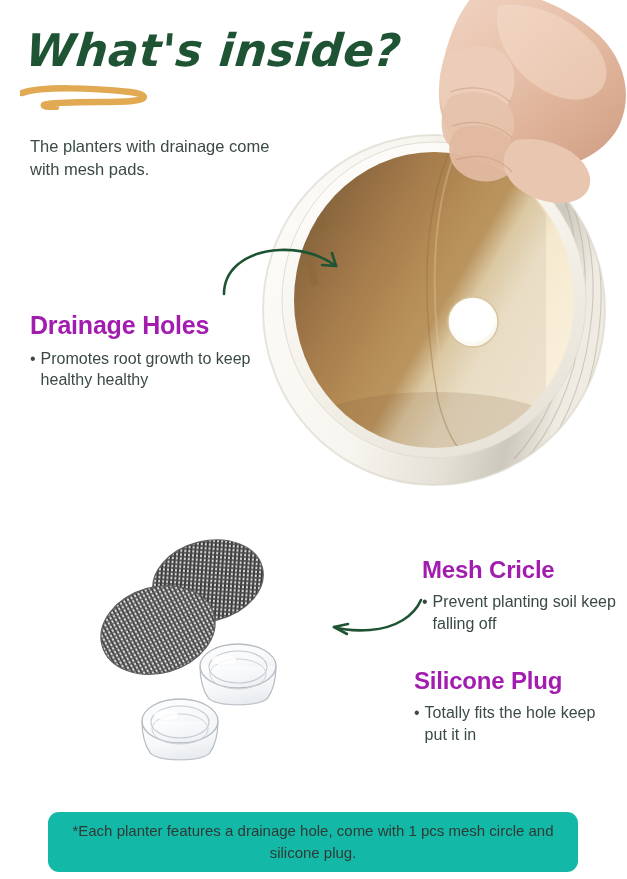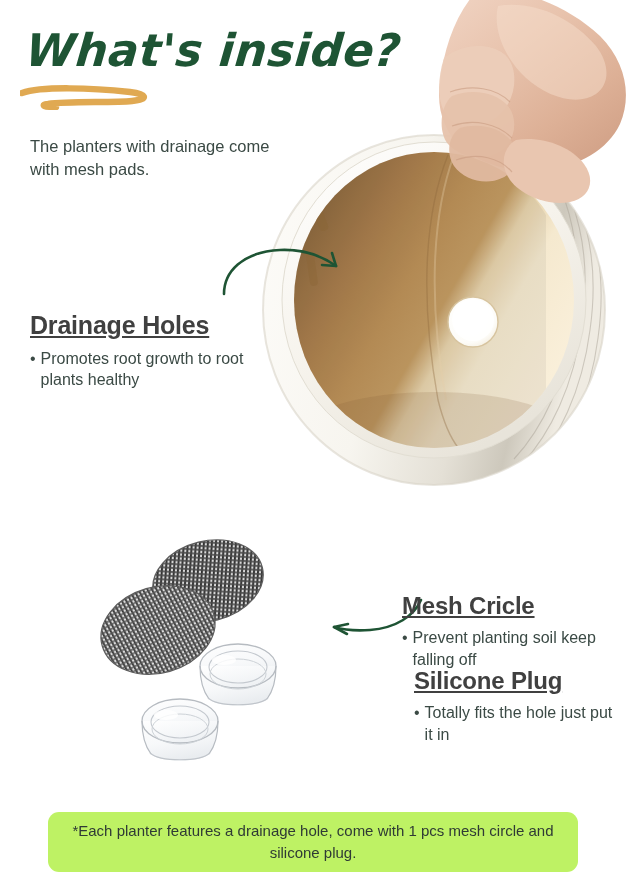--- a/index.html
+++ b/index.html
@@ -65,45 +65,44 @@
     top: 0px;
     width: 379px;
     height: 500px;
   }
 
   
   .feature { position: absolute; }
   .feature-heading {
     font-size: 25px;
     font-weight: bold;
-    color: #404040;
+    color: #a21caf;
     letter-spacing: -0.2px;
     white-space: nowrap;
     line-height: 1.1;
-    text-decoration: underline;
   }
   .feature-heading.smaller { font-size: 24px; }
   .bullet-row {
     display: flex;
     margin-top: 8px;
     font-size: 16px;
     line-height: 1.35;
     color: #3b4a45;
   }
   .bullet-dot {
     flex: 0 0 auto;
     margin-right: 5px;
     color: #3b4a45;
     font-size: 16px;
     line-height: 1.35;
   }
   .bullet-text { flex: 1 1 auto; }
 
   #feature-drainage { left: 30px; top: 312px; width: 230px; }
-  #feature-mesh     { left: 402px; top: 557px; width: 200px; margin-top: 36px; }
+  #feature-mesh     { left: 422px; top: 557px; width: 200px; }
   #feature-plug     { left: 414px; top: 668px; width: 205px; }
 
   
   #arrow-drainage {
     position: absolute;
     left: 218px; top: 238px;
     width: 135px; height: 60px;
   }
   #arrow-mesh {
     position: absolute;
@@ -120,21 +119,21 @@
     height: 255px;
   }
 
   
   #footer-note {
     position: absolute;
     left: 48px;
     top: 812px;
     width: 530px;
     height: 60px;
-    background: #bef264;
+    background: #14b8a6;
     border-radius: 11px;
     display: flex;
     align-items: center;
     justify-content: center;
   }
   #footer-note-text {
     text-align: center;
     font-size: 15px;
     line-height: 1.45;
     color: #2f3a35;
@@ -325,37 +324,37 @@
 
   <svg id="arrow-mesh" viewBox="0 0 105 55">
     <path d="M99,6 C92,22 74,34 48,36 C34,37 22,36 12,33" fill="none" stroke="#1e5434" stroke-width="2.6" stroke-linecap="round"></path>
     <path d="M12,33 L26,30 M12,33 L25,40" fill="none" stroke="#1e5434" stroke-width="2.6" stroke-linecap="round"></path>
   </svg>
 
   <div class="feature" id="feature-drainage">
     <div class="feature-heading">Drainage Holes</div>
     <div class="bullet-row">
       <span class="bullet-dot">•</span>
-      <span class="bullet-text">Promotes root growth to root plants healthy</span>
+      <span class="bullet-text">Promotes root growth to keep healthy healthy</span>
     </div>
   </div>
 
   <div class="feature" id="feature-mesh">
     <div class="feature-heading smaller">Mesh Cricle</div>
     <div class="bullet-row">
       <span class="bullet-dot">•</span>
       <span class="bullet-text">Prevent planting soil keep falling off</span>
     </div>
   </div>
 
   <div class="feature" id="feature-plug">
     <div class="feature-heading smaller">Silicone Plug</div>
     <div class="bullet-row">
       <span class="bullet-dot">•</span>
-      <span class="bullet-text">Totally fits the hole just put it in</span>
+      <span class="bullet-text">Totally fits the hole keep put it in</span>
     </div>
   </div>
 
   <div id="footer-note">
     <div id="footer-note-text">*Each planter features a drainage hole, come with 1 pcs mesh circle and silicone plug.</div>
   </div>
 
 </div>
 
 </body></html>

